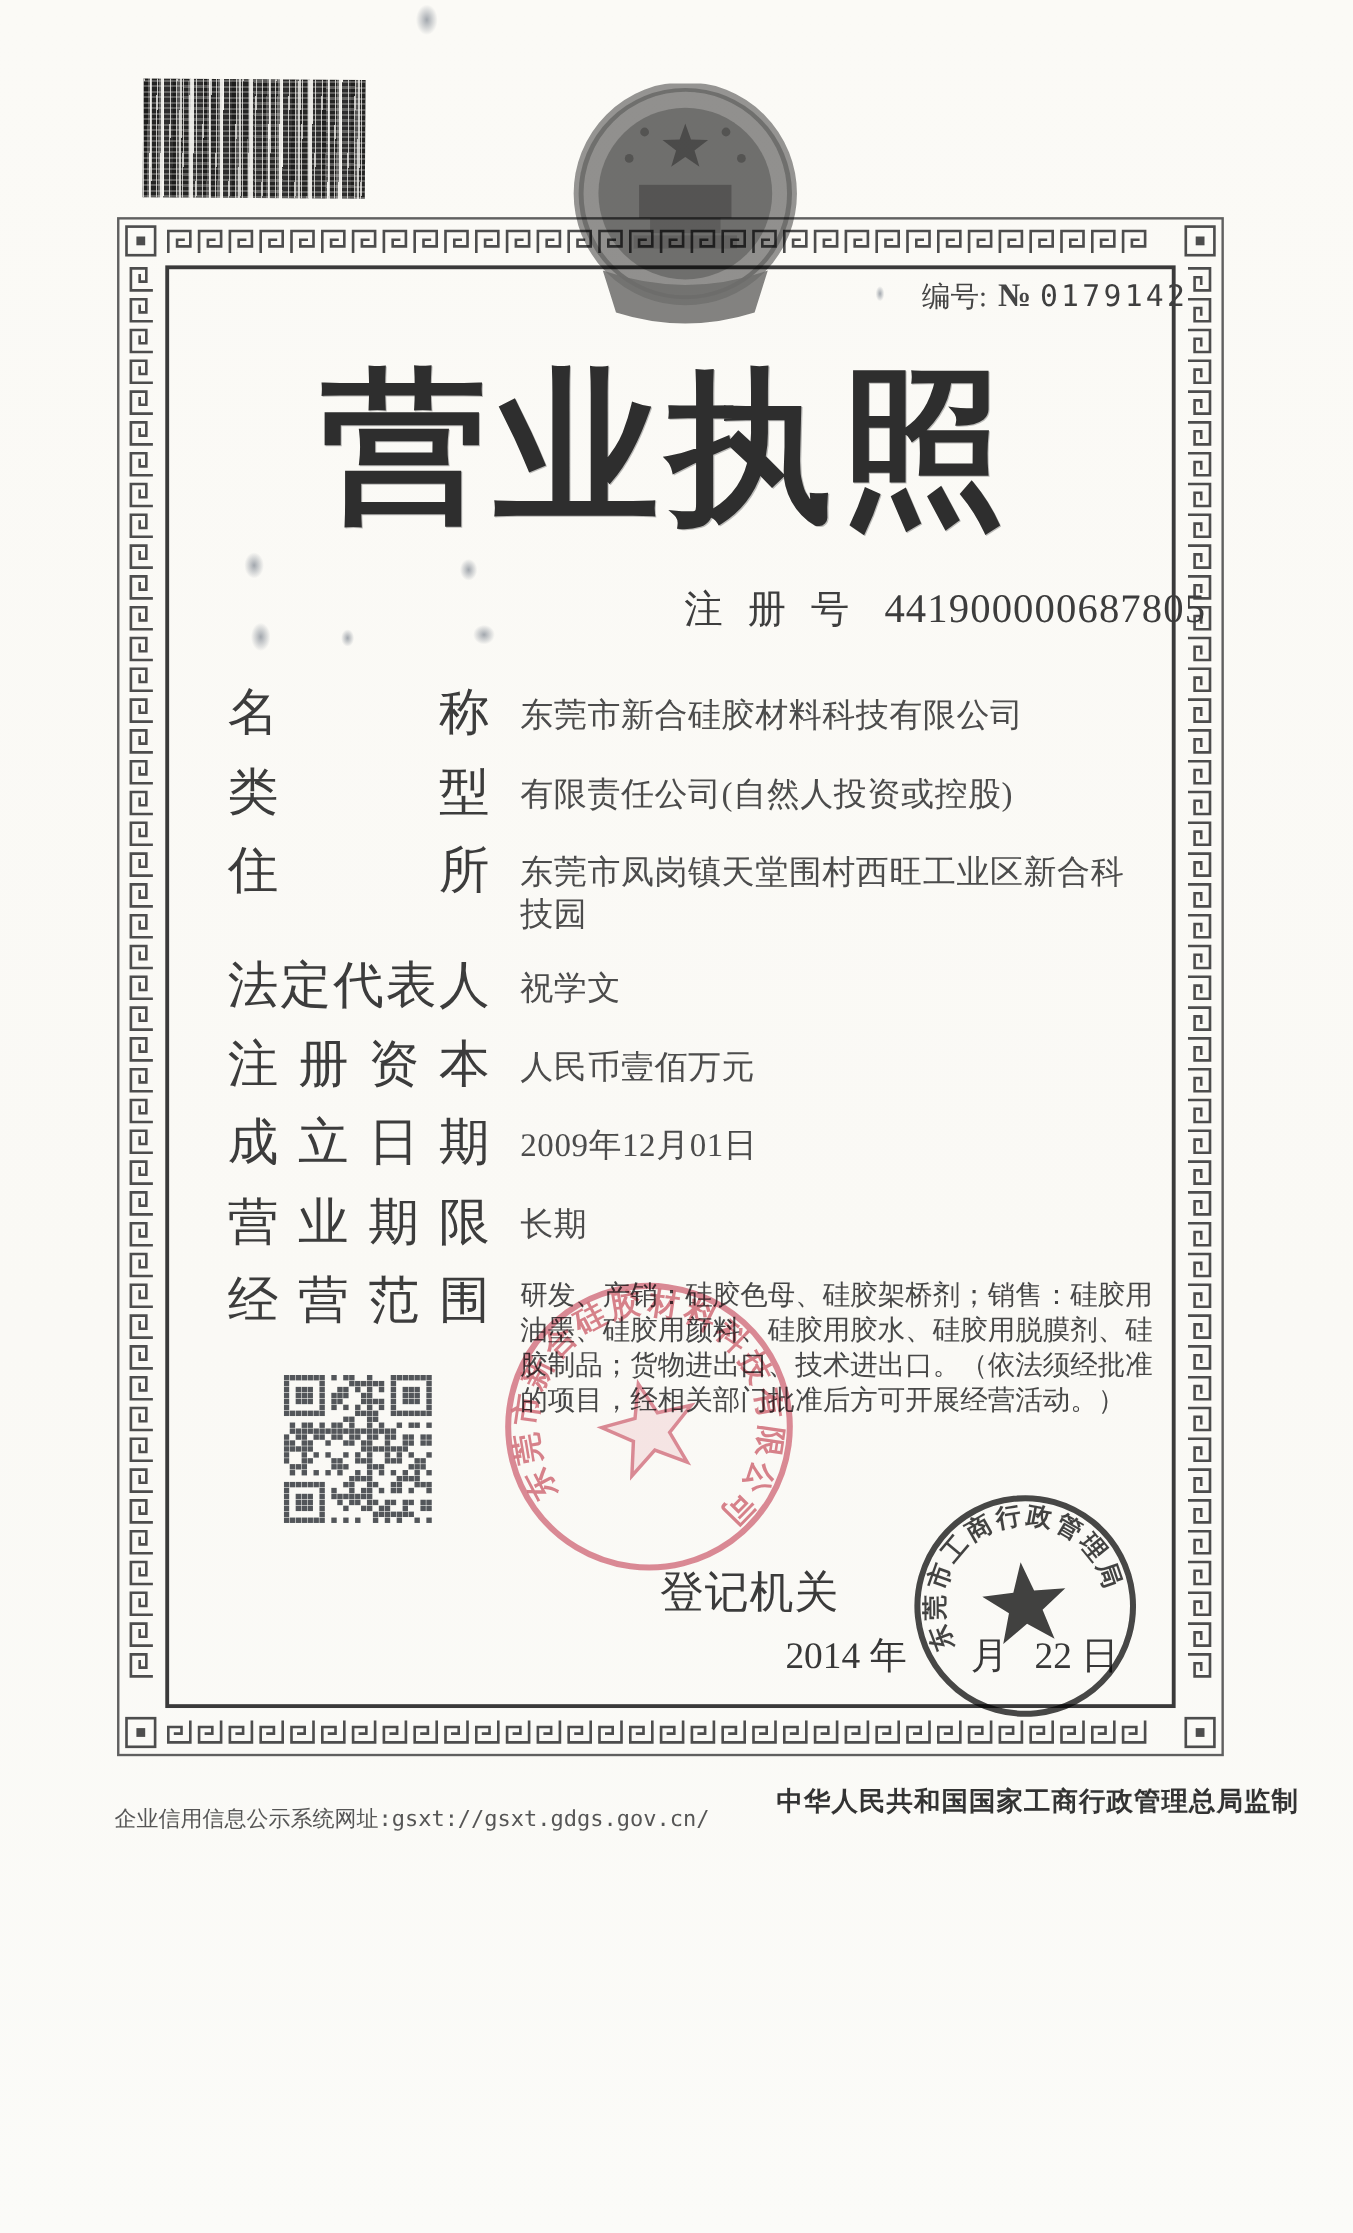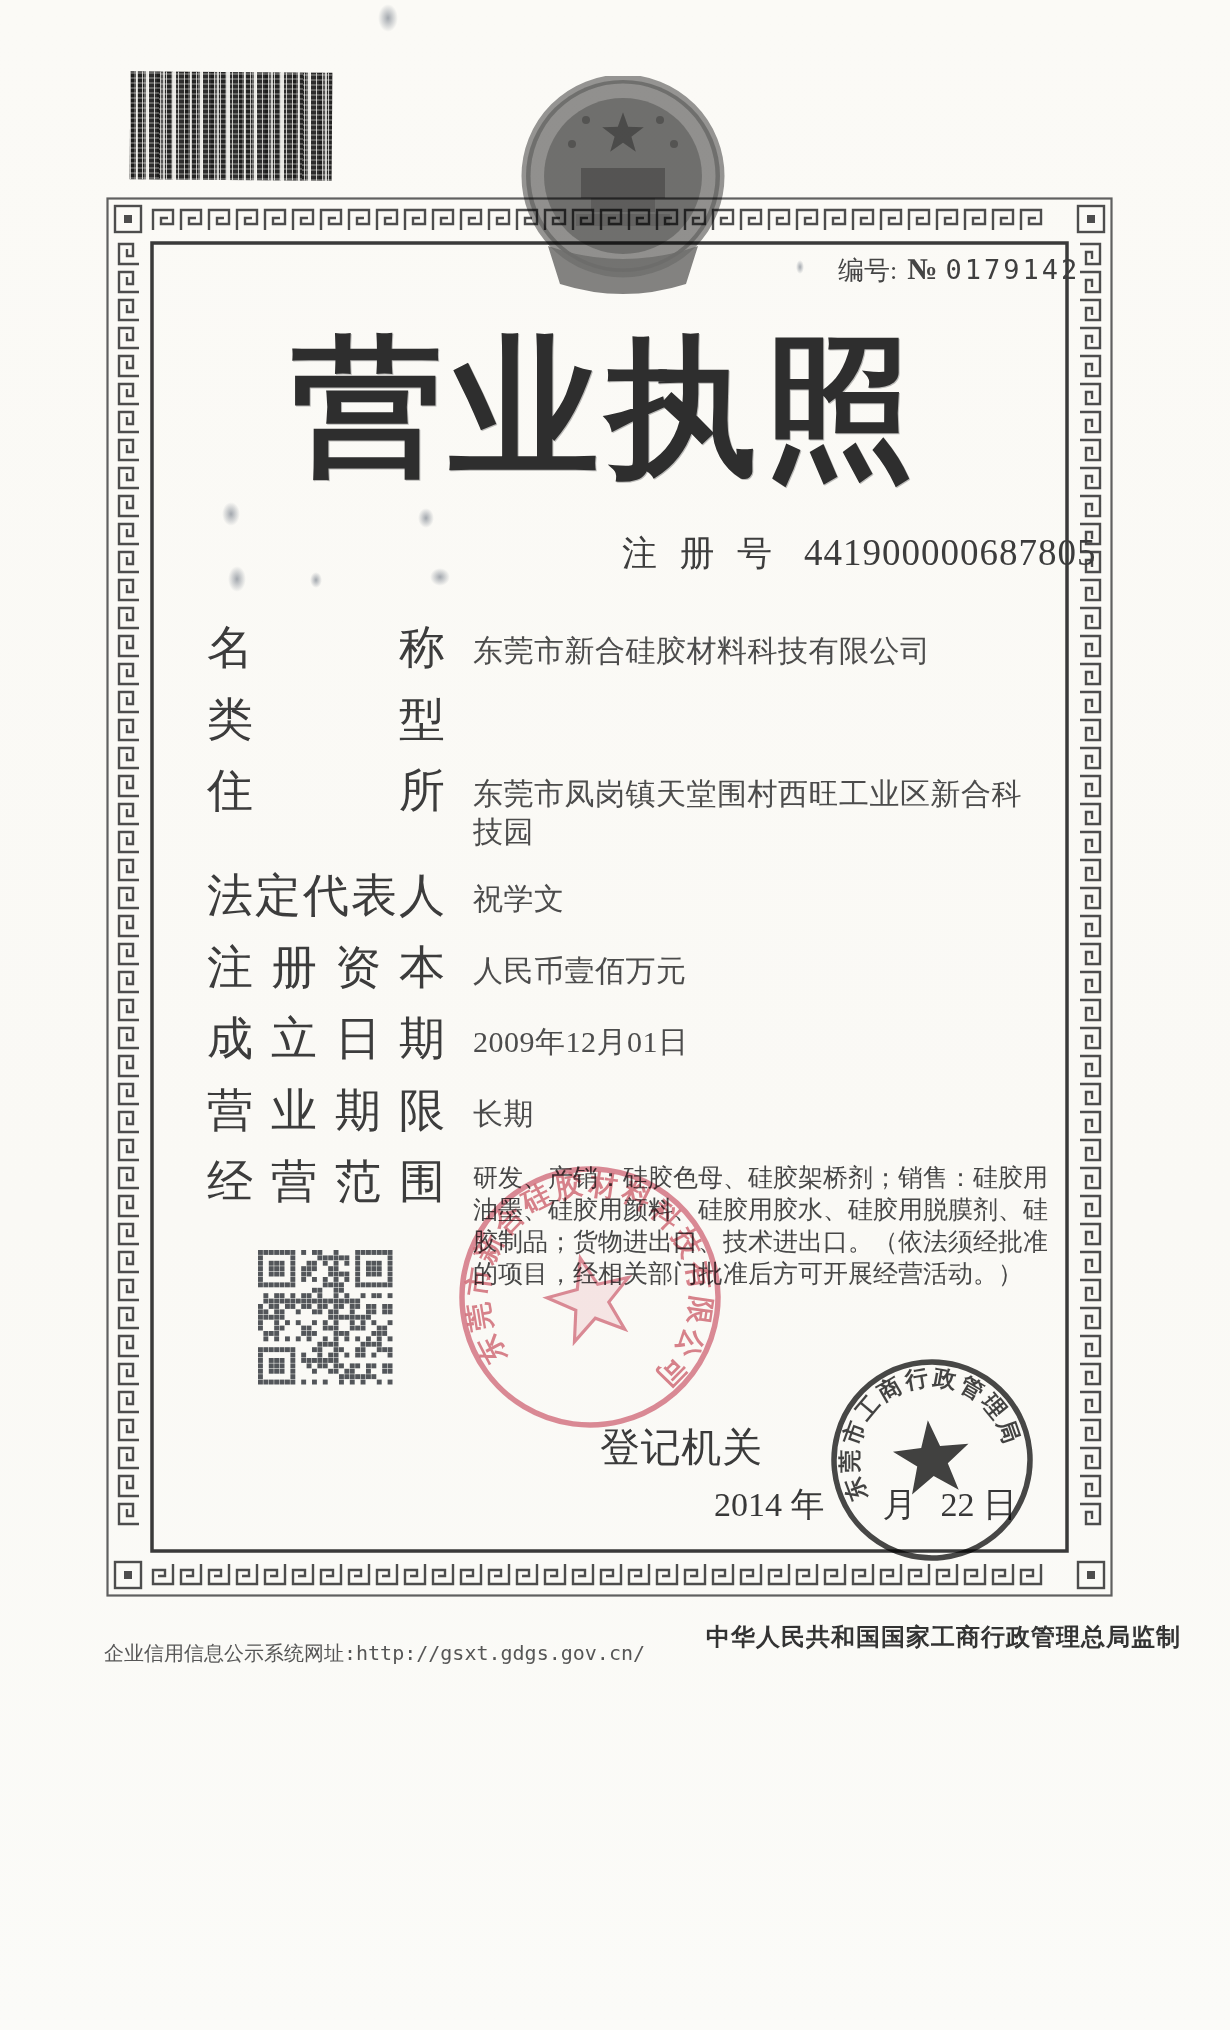--- a/index.html
+++ b/index.html
@@ -293,20 +293,21 @@
           <span>称</span>
         </div>
       <div class="val">东莞市新合硅胶材料科技有限公司</div>
     </div>
 
     <div class="row">
       <div class="lbl">
           <span>类</span>
           <span>型</span>
         </div>
+      <div class="val">有限责任公司(自然人投资或控股)</div>
     </div>
 
     <div class="row">
       <div class="lbl">
           <span>住</span>
           <span>所</span>
         </div>
       <div class="val">东莞市凤岗镇天堂围村西旺工业区新合科技园</div>
     </div>
 
@@ -730,21 +731,21 @@
         <polygon points="0,-42 9.99,-13.75 39.94,-12.98 16.17,5.25 24.69,34 0,17 -24.69,34 -16.17,5.25 -39.94,-12.98 -9.99,-13.75" fill="#1b1b1b"></polygon>
       </g>
       <g transform="rotate(-114 104 104)">
         <text font-size="23" fill="#1d1d1d" letter-spacing="3" font-weight="bold" opacity=".92">
           <textPath href="#blkArc">东莞市工商行政管理局</textPath>
         </text>
       </g>
     </svg>
   </div>
 
-  <div class="footer-left">企业信用信息公示系统网址:http://gsxt.gdgs.gov.cn/</div>
+  <div class="footer-left">企业信用信息公示系统网址:gsxt://gsxt.gdgs.gov.cn/</div>
   <div class="footer-right">中华人民共和国国家工商行政管理总局监制</div>
 
   <div class="smudge" style="left:378px;top:4px;width:20px;height:28px;"></div>
   <div class="smudge" style="left:222px;top:502px;width:18px;height:24px;"></div>
   <div class="smudge" style="left:418px;top:508px;width:16px;height:20px;"></div>
   <div class="smudge" style="left:228px;top:566px;width:18px;height:26px;"></div>
   <div class="smudge" style="left:430px;top:568px;width:20px;height:18px;"></div>
   <div class="smudge" style="left:310px;top:572px;width:12px;height:16px;"></div>
   <div class="smudge" style="left:796px;top:260px;width:8px;height:14px;"></div>
 

